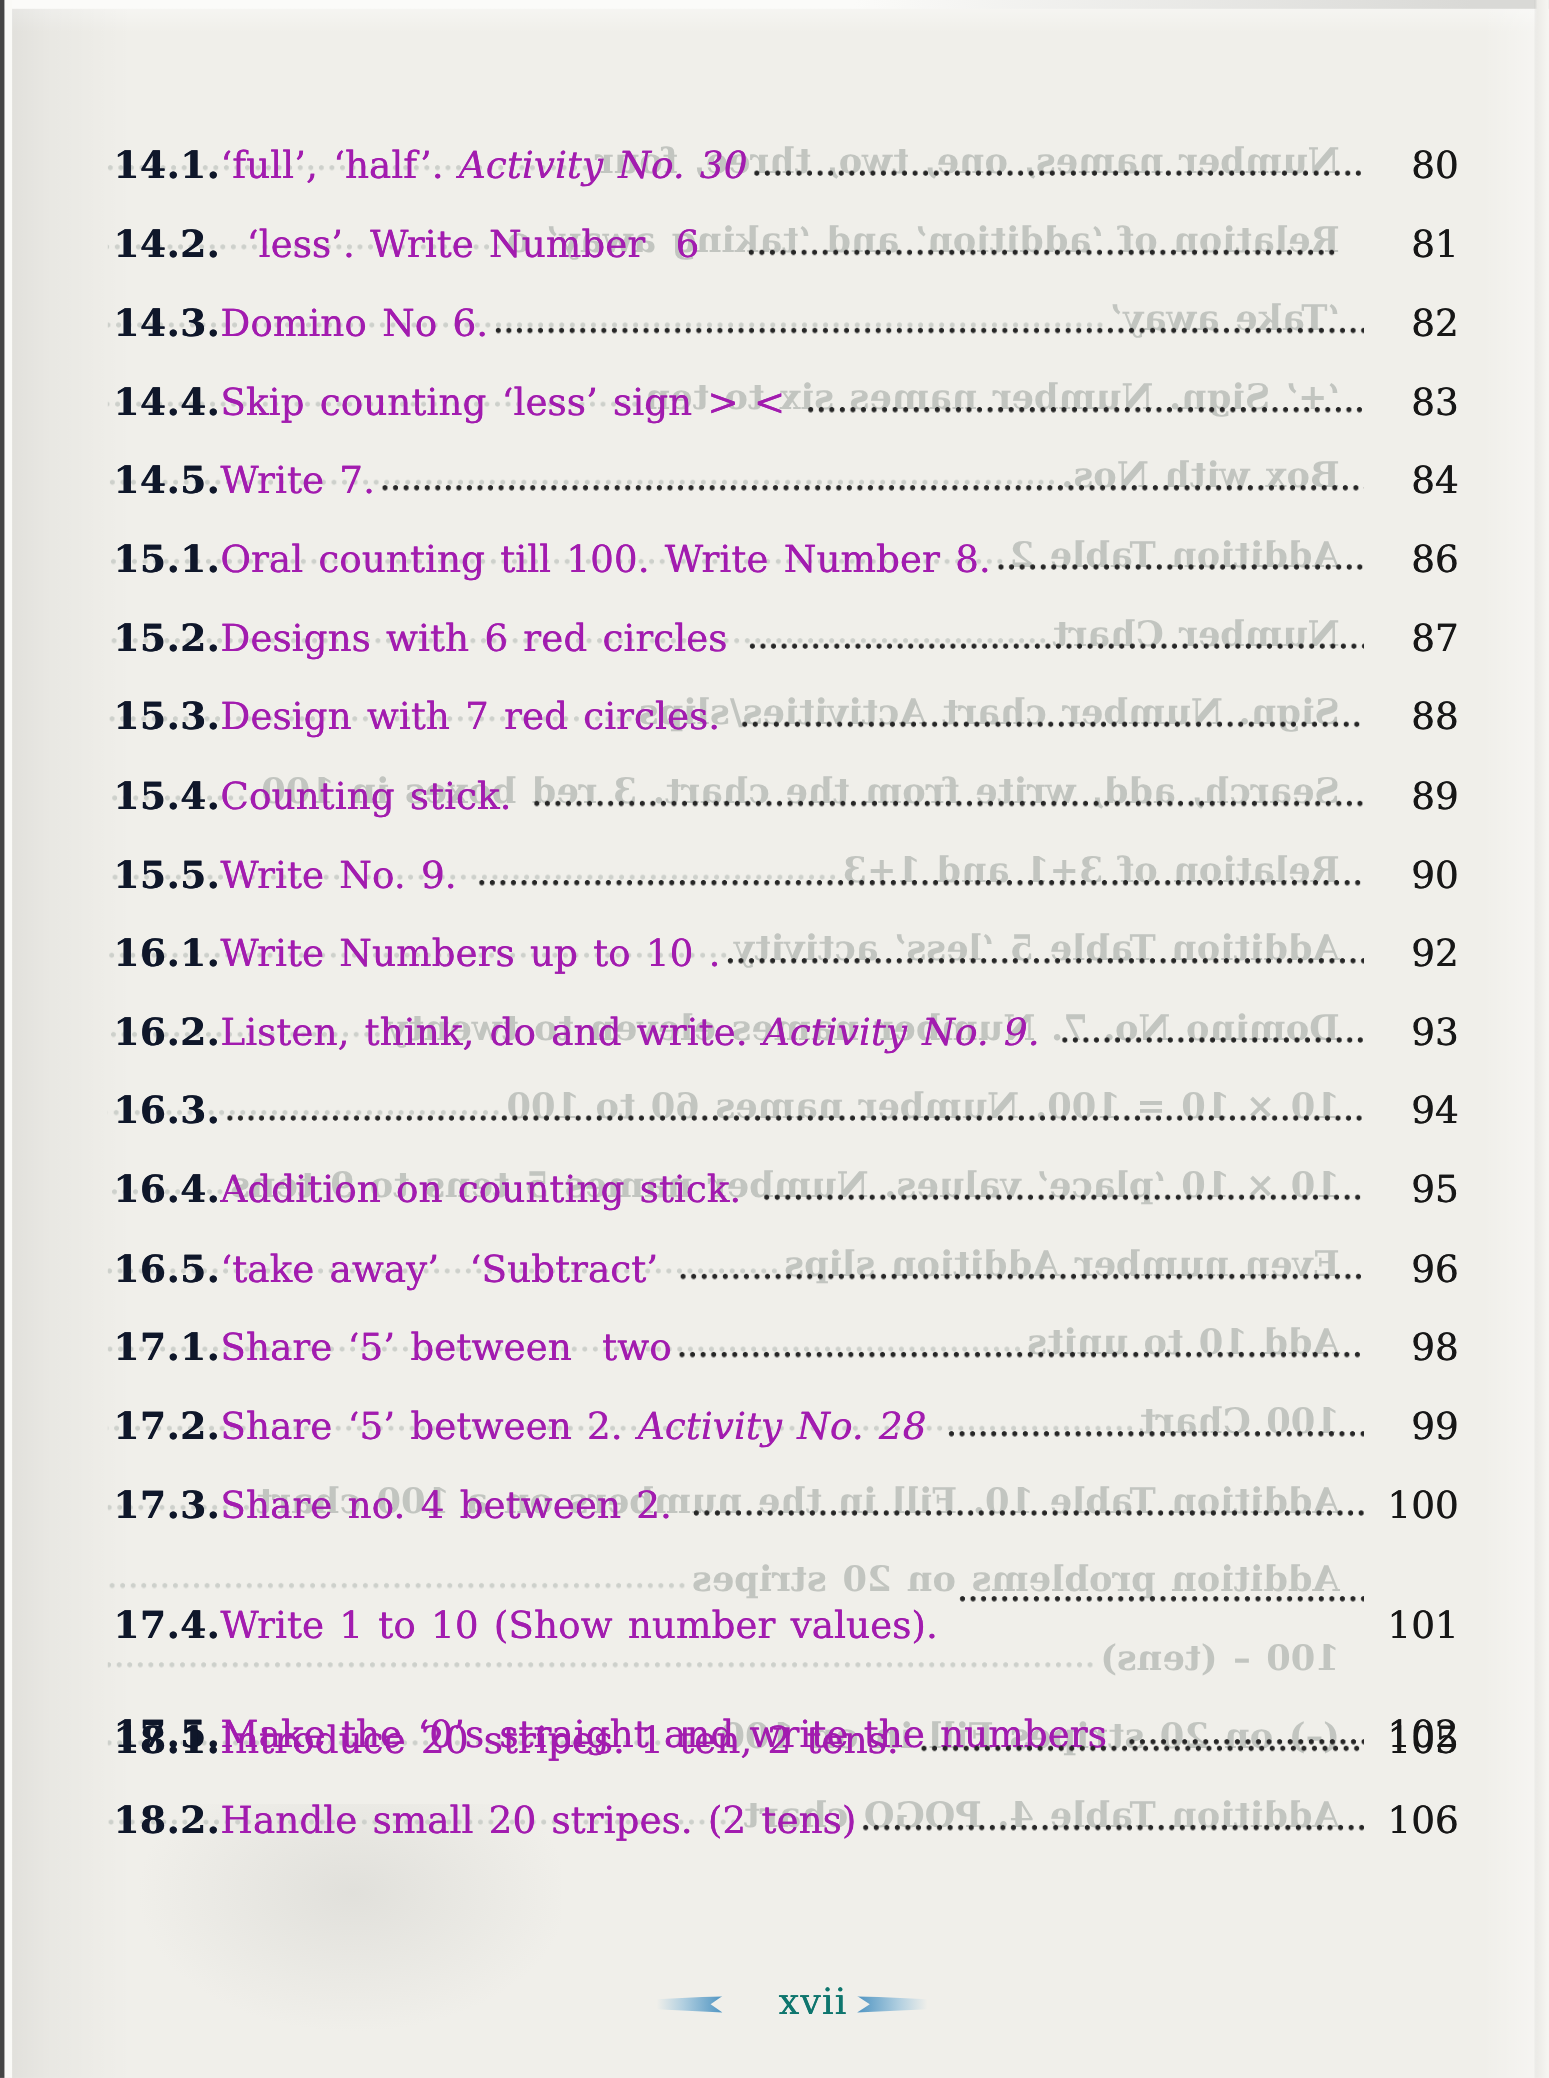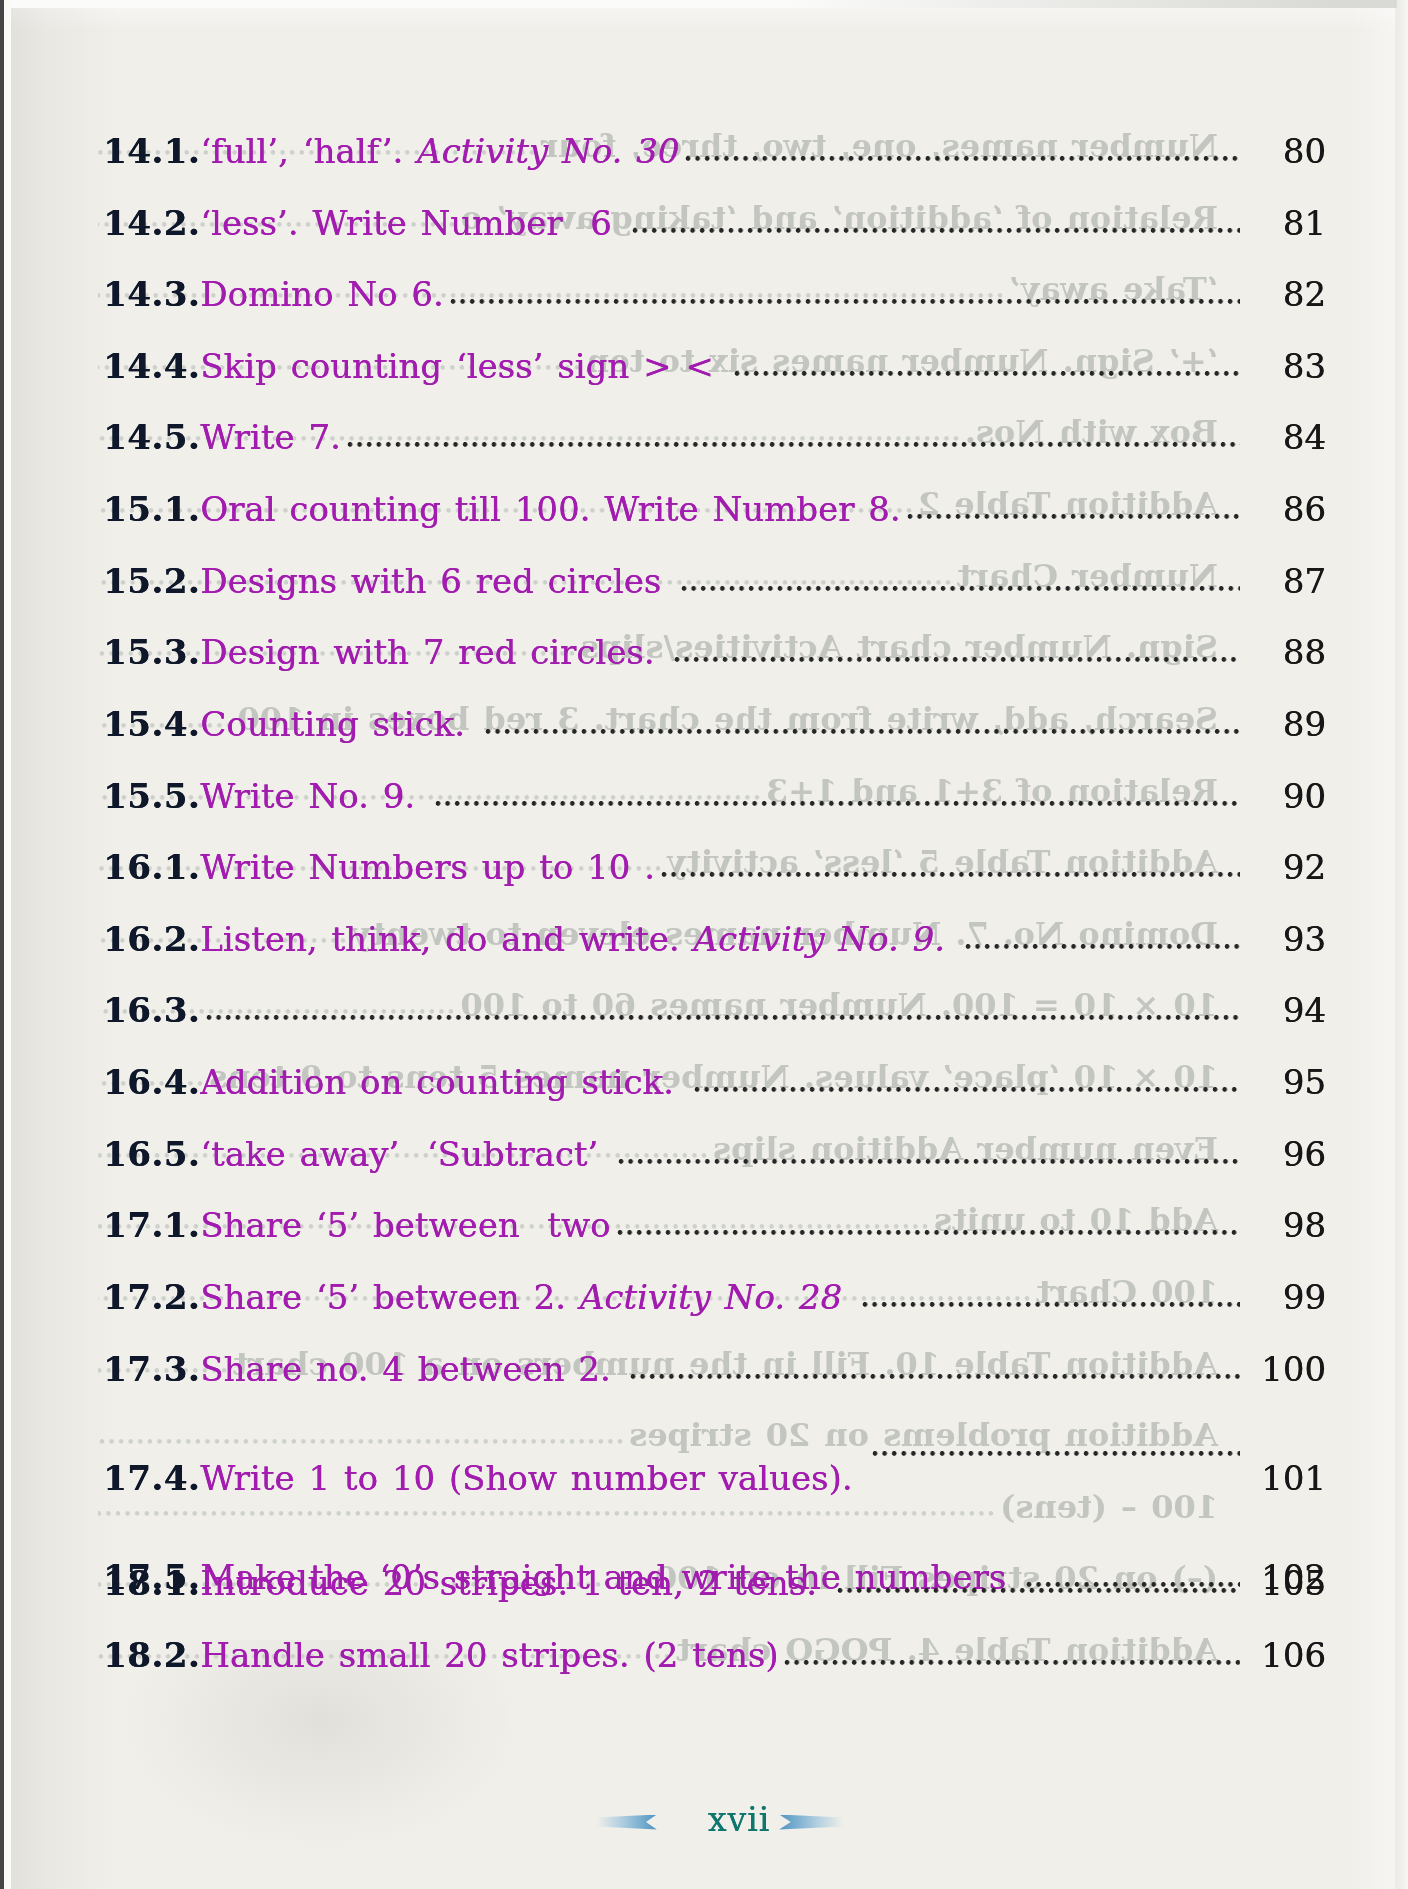--- a/index.html
+++ b/index.html
@@ -212,21 +212,21 @@
   </div>
 </div>
 <div id="toc-layer">
   <div class="toc-row" style="top: 130px;">
     <span class="num">14.1.</span>
     <span class="title"><span class="t1">‘full’, ‘half’. </span><span class="it">Activity No. 30</span><span class="t2"></span></span>
     <span class="leader"></span>
     <span class="pg">80</span>
   </div>
 
-  <div class="toc-row" style="top: 201.62px;">
+  <div class="toc-row" style="top: 201.62px; gap: 24px;">
     <span class="num">14.2.</span>
     <span class="title"><span class="t1">‘less’. Write Number  6 </span><span class="it"></span><span class="t2"></span></span>
     <span class="leader"></span>
     <span class="pg">81</span>
   </div>
 
   <div class="toc-row" style="top: 273.24px;">
     <span class="num">14.3.</span>
     <span class="title"><span class="t1">Domino No 6.</span><span class="it"></span><span class="t2"></span></span>
     <span class="leader"></span>

